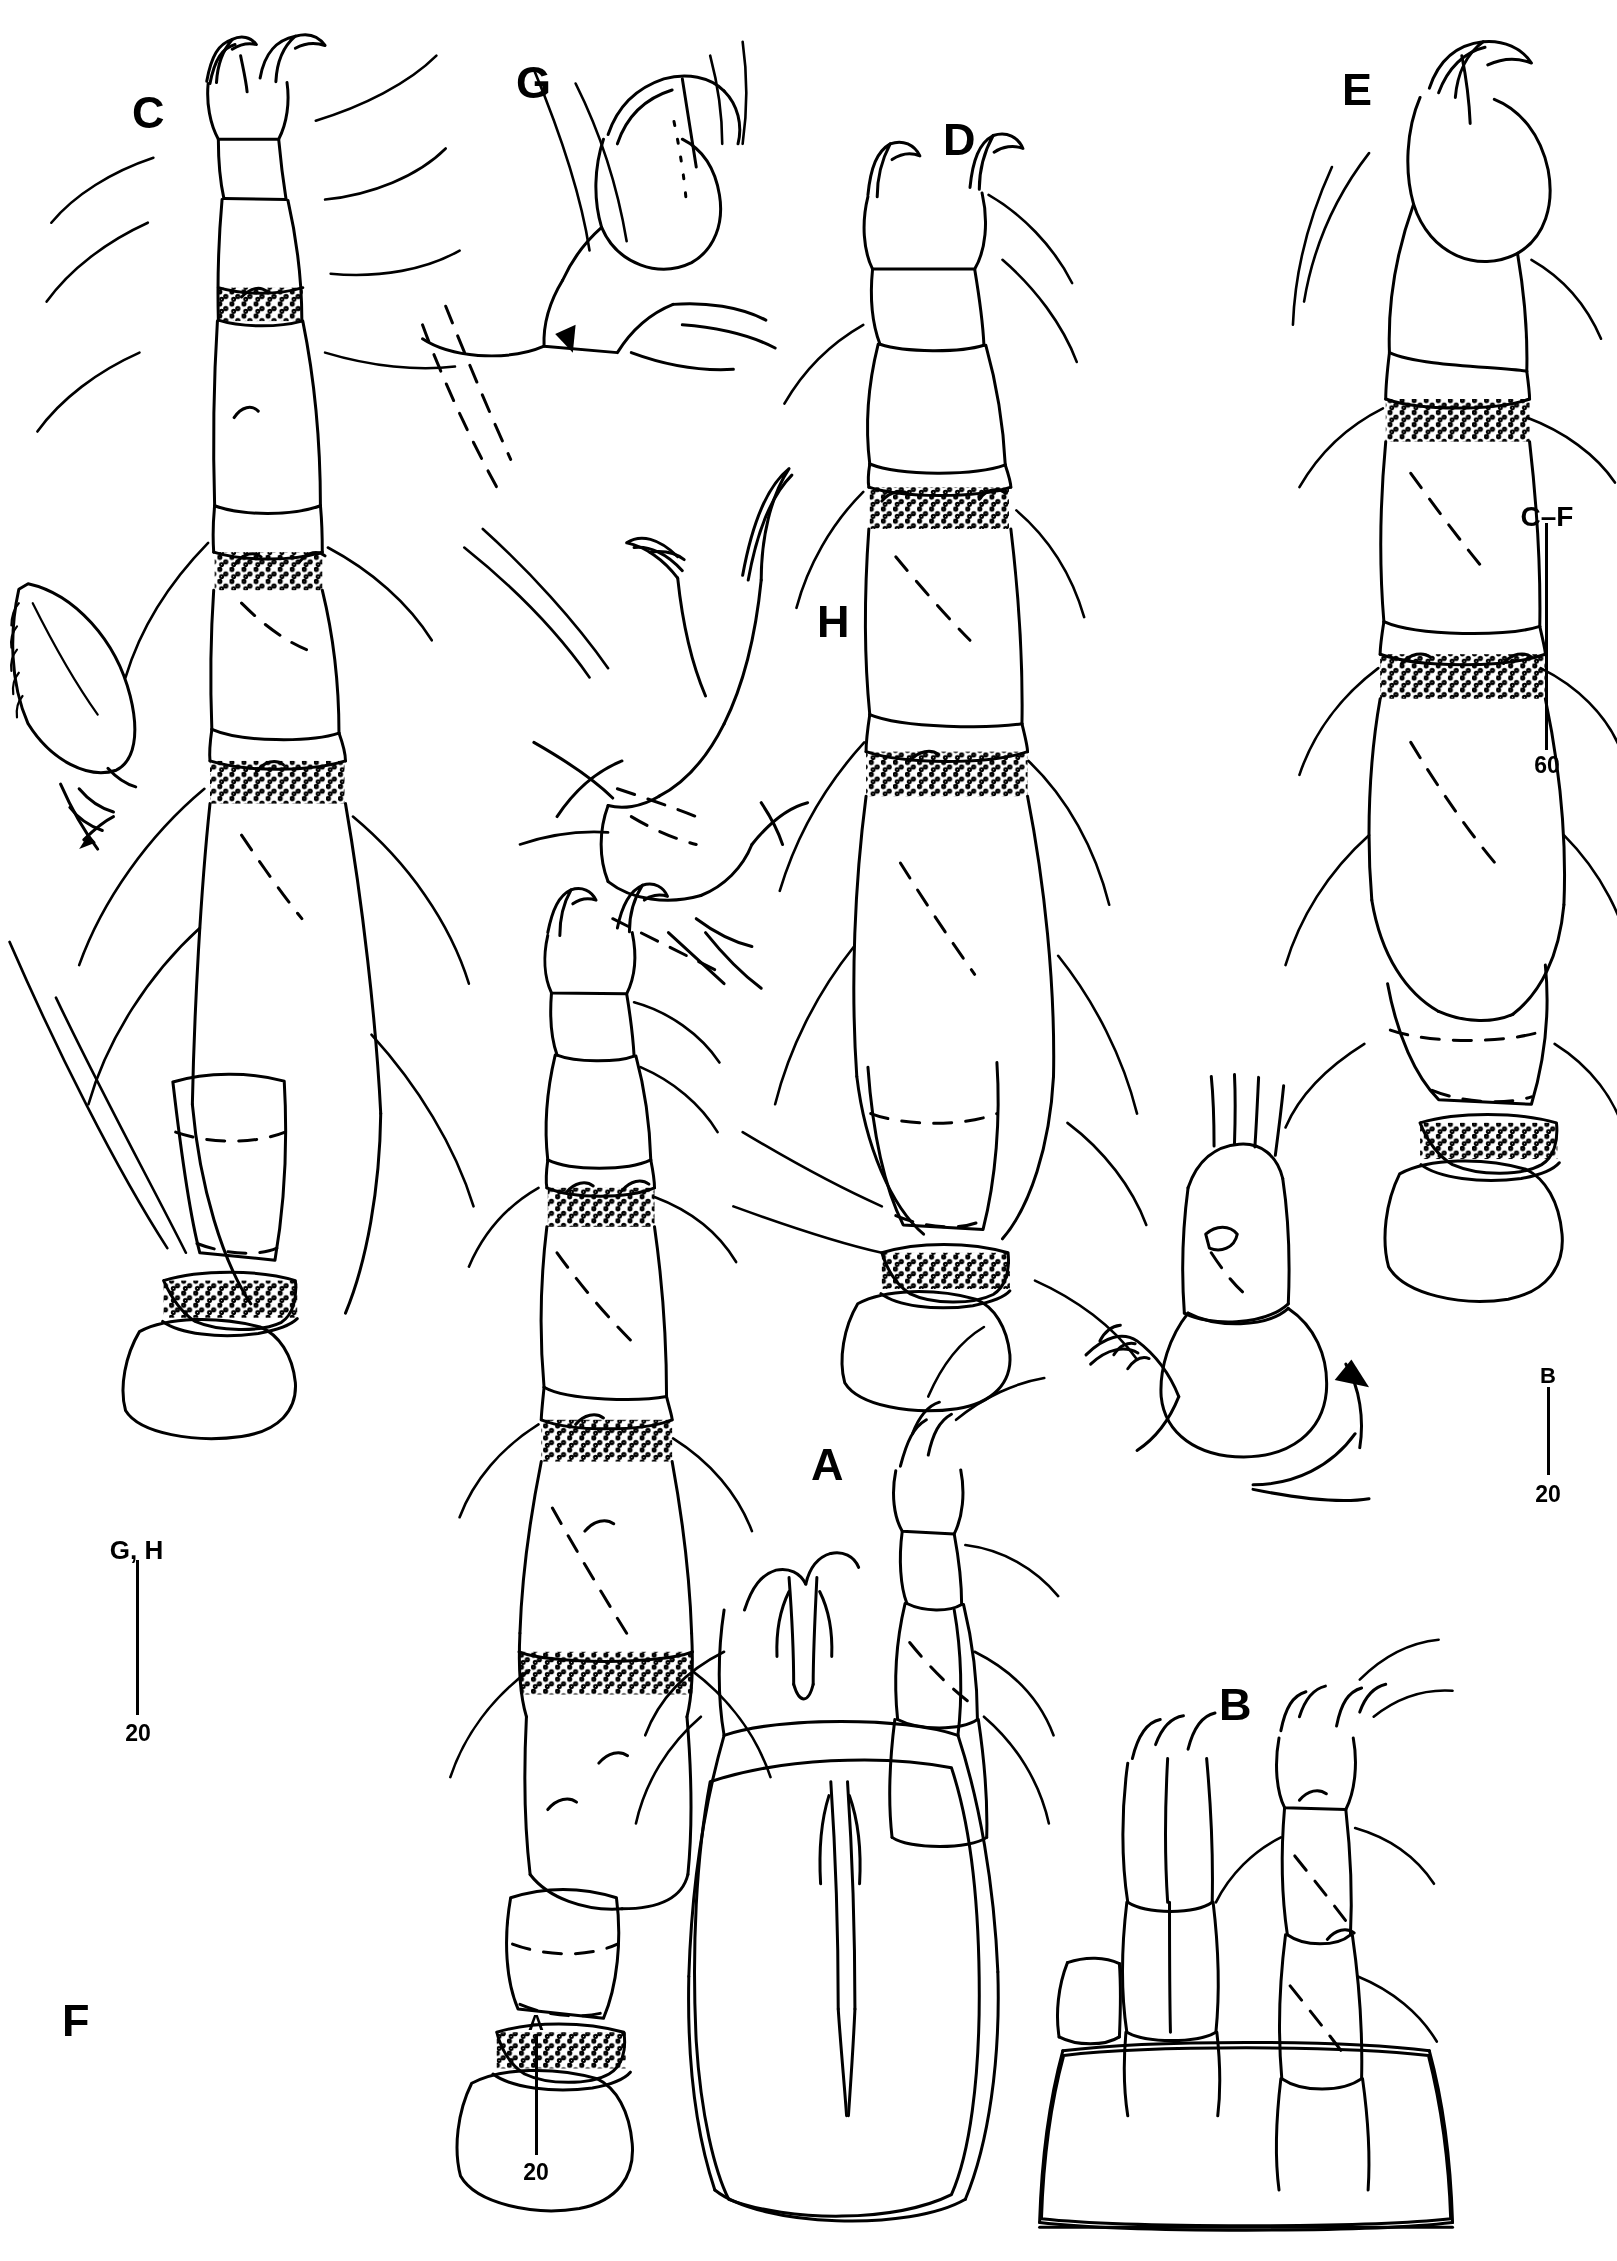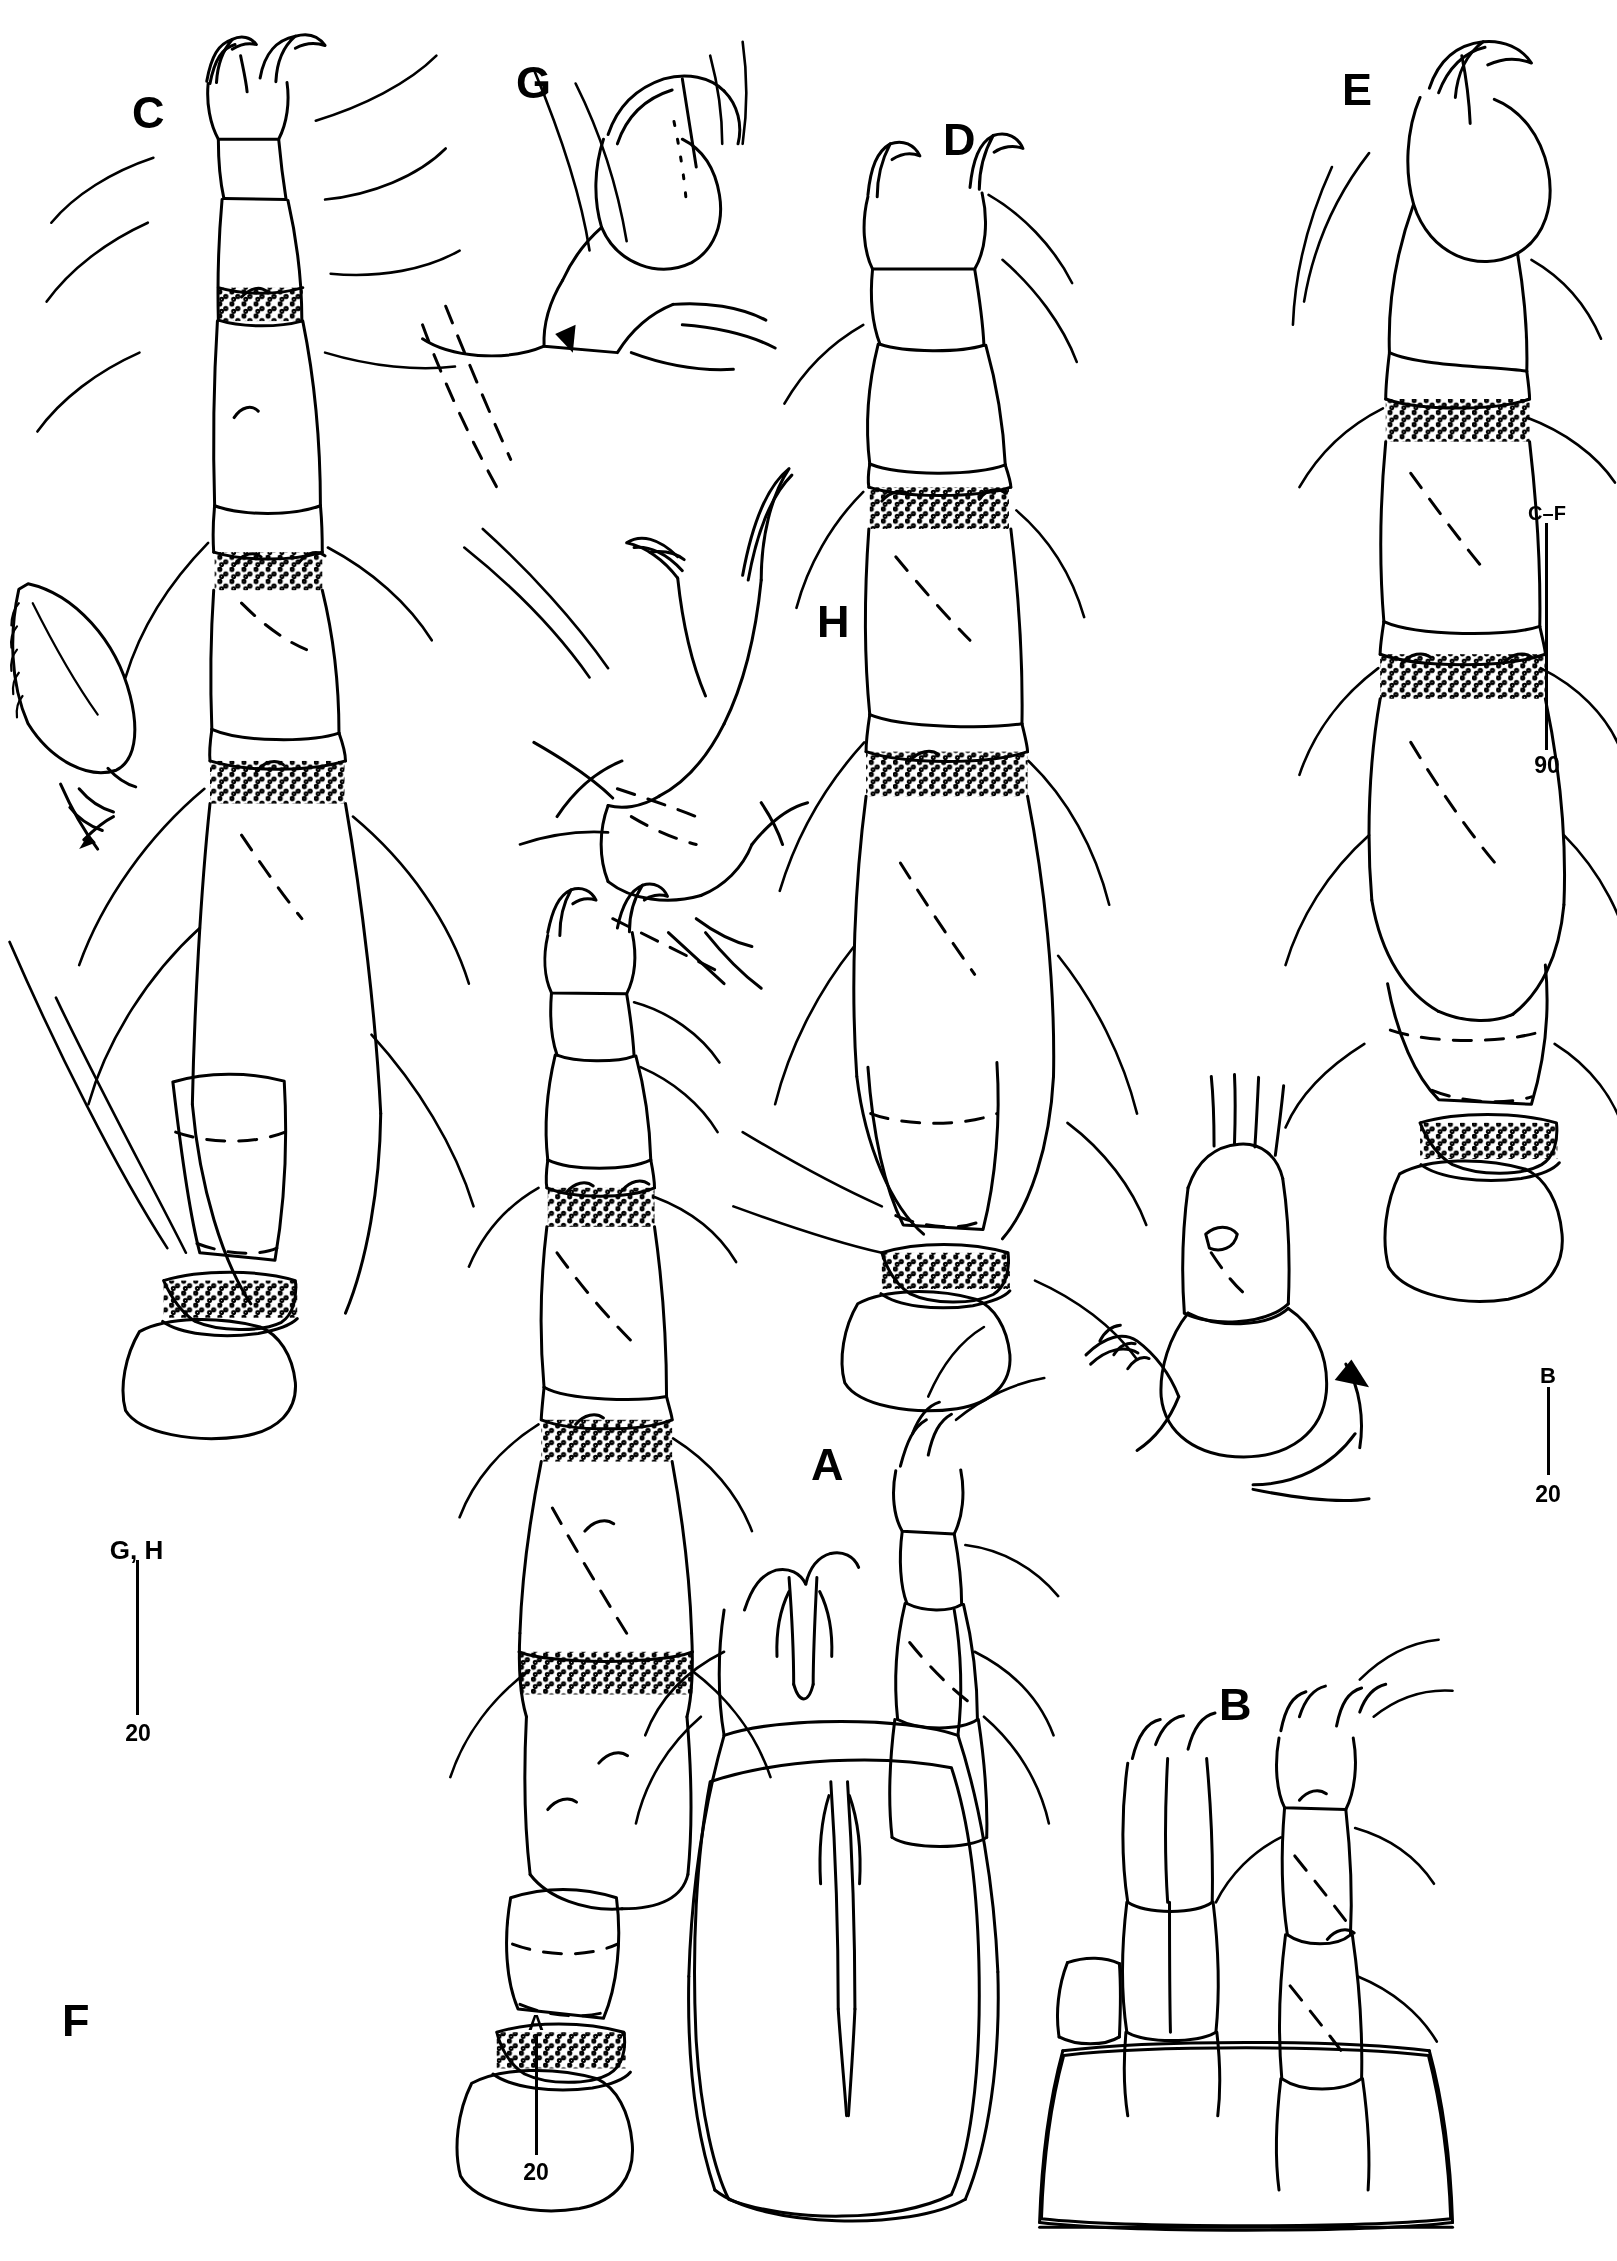--- a/index.html
+++ b/index.html
@@ -522,23 +522,23 @@
 
   <div class="panel-label" style="left:132px; top:90px; font-size:45px;">C</div>
   <div class="panel-label" style="left:516px; top:60px; font-size:45px;">G</div>
   <div class="panel-label" style="left:943px; top:117px; font-size:45px;">D</div>
   <div class="panel-label" style="left:1342px; top:67px; font-size:45px;">E</div>
   <div class="panel-label" style="left:817px; top:599px; font-size:45px;">H</div>
   <div class="panel-label" style="left:811px; top:1442px; font-size:45px;">A</div>
   <div class="panel-label" style="left:1219px; top:1682px; font-size:45px;">B</div>
   <div class="panel-label" style="left:62px; top:1998px; font-size:45px;">F</div>
 
-  <div class="scale-label" style="left:1510px; top:503px; width:74px; font-size:20px;">C–F</div>
+  <div class="scale-label" style="left:1510px; top:503px; width:74px; font-size:28px;">C–F</div>
   <div class="scale-bar" style="left:1545px; top:523px; width:3.2px; height:227px;"></div>
-  <div class="scale-label" style="left:1510px; top:754px; width:74px; font-size:23px;">90</div>
+  <div class="scale-label" style="left:1510px; top:754px; width:74px; font-size:23px;">60</div>
 
   <div class="scale-label" style="left:1513px; top:1365px; width:70px; font-size:22px;">B</div>
   <div class="scale-bar" style="left:1547px; top:1387px; width:3.2px; height:88px;"></div>
   <div class="scale-label" style="left:1513px; top:1483px; width:70px; font-size:23px;">20</div>
 
   <div class="scale-label" style="left:88px; top:1537px; width:97px; font-size:26px;">G, H</div>
   <div class="scale-bar" style="left:136px; top:1560px; width:3.2px; height:155px;"></div>
   <div class="scale-label" style="left:103px; top:1722px; width:70px; font-size:23px;">20</div>
 
   <div class="scale-label" style="left:501px; top:2012px; width:70px; font-size:22px;">A</div>

